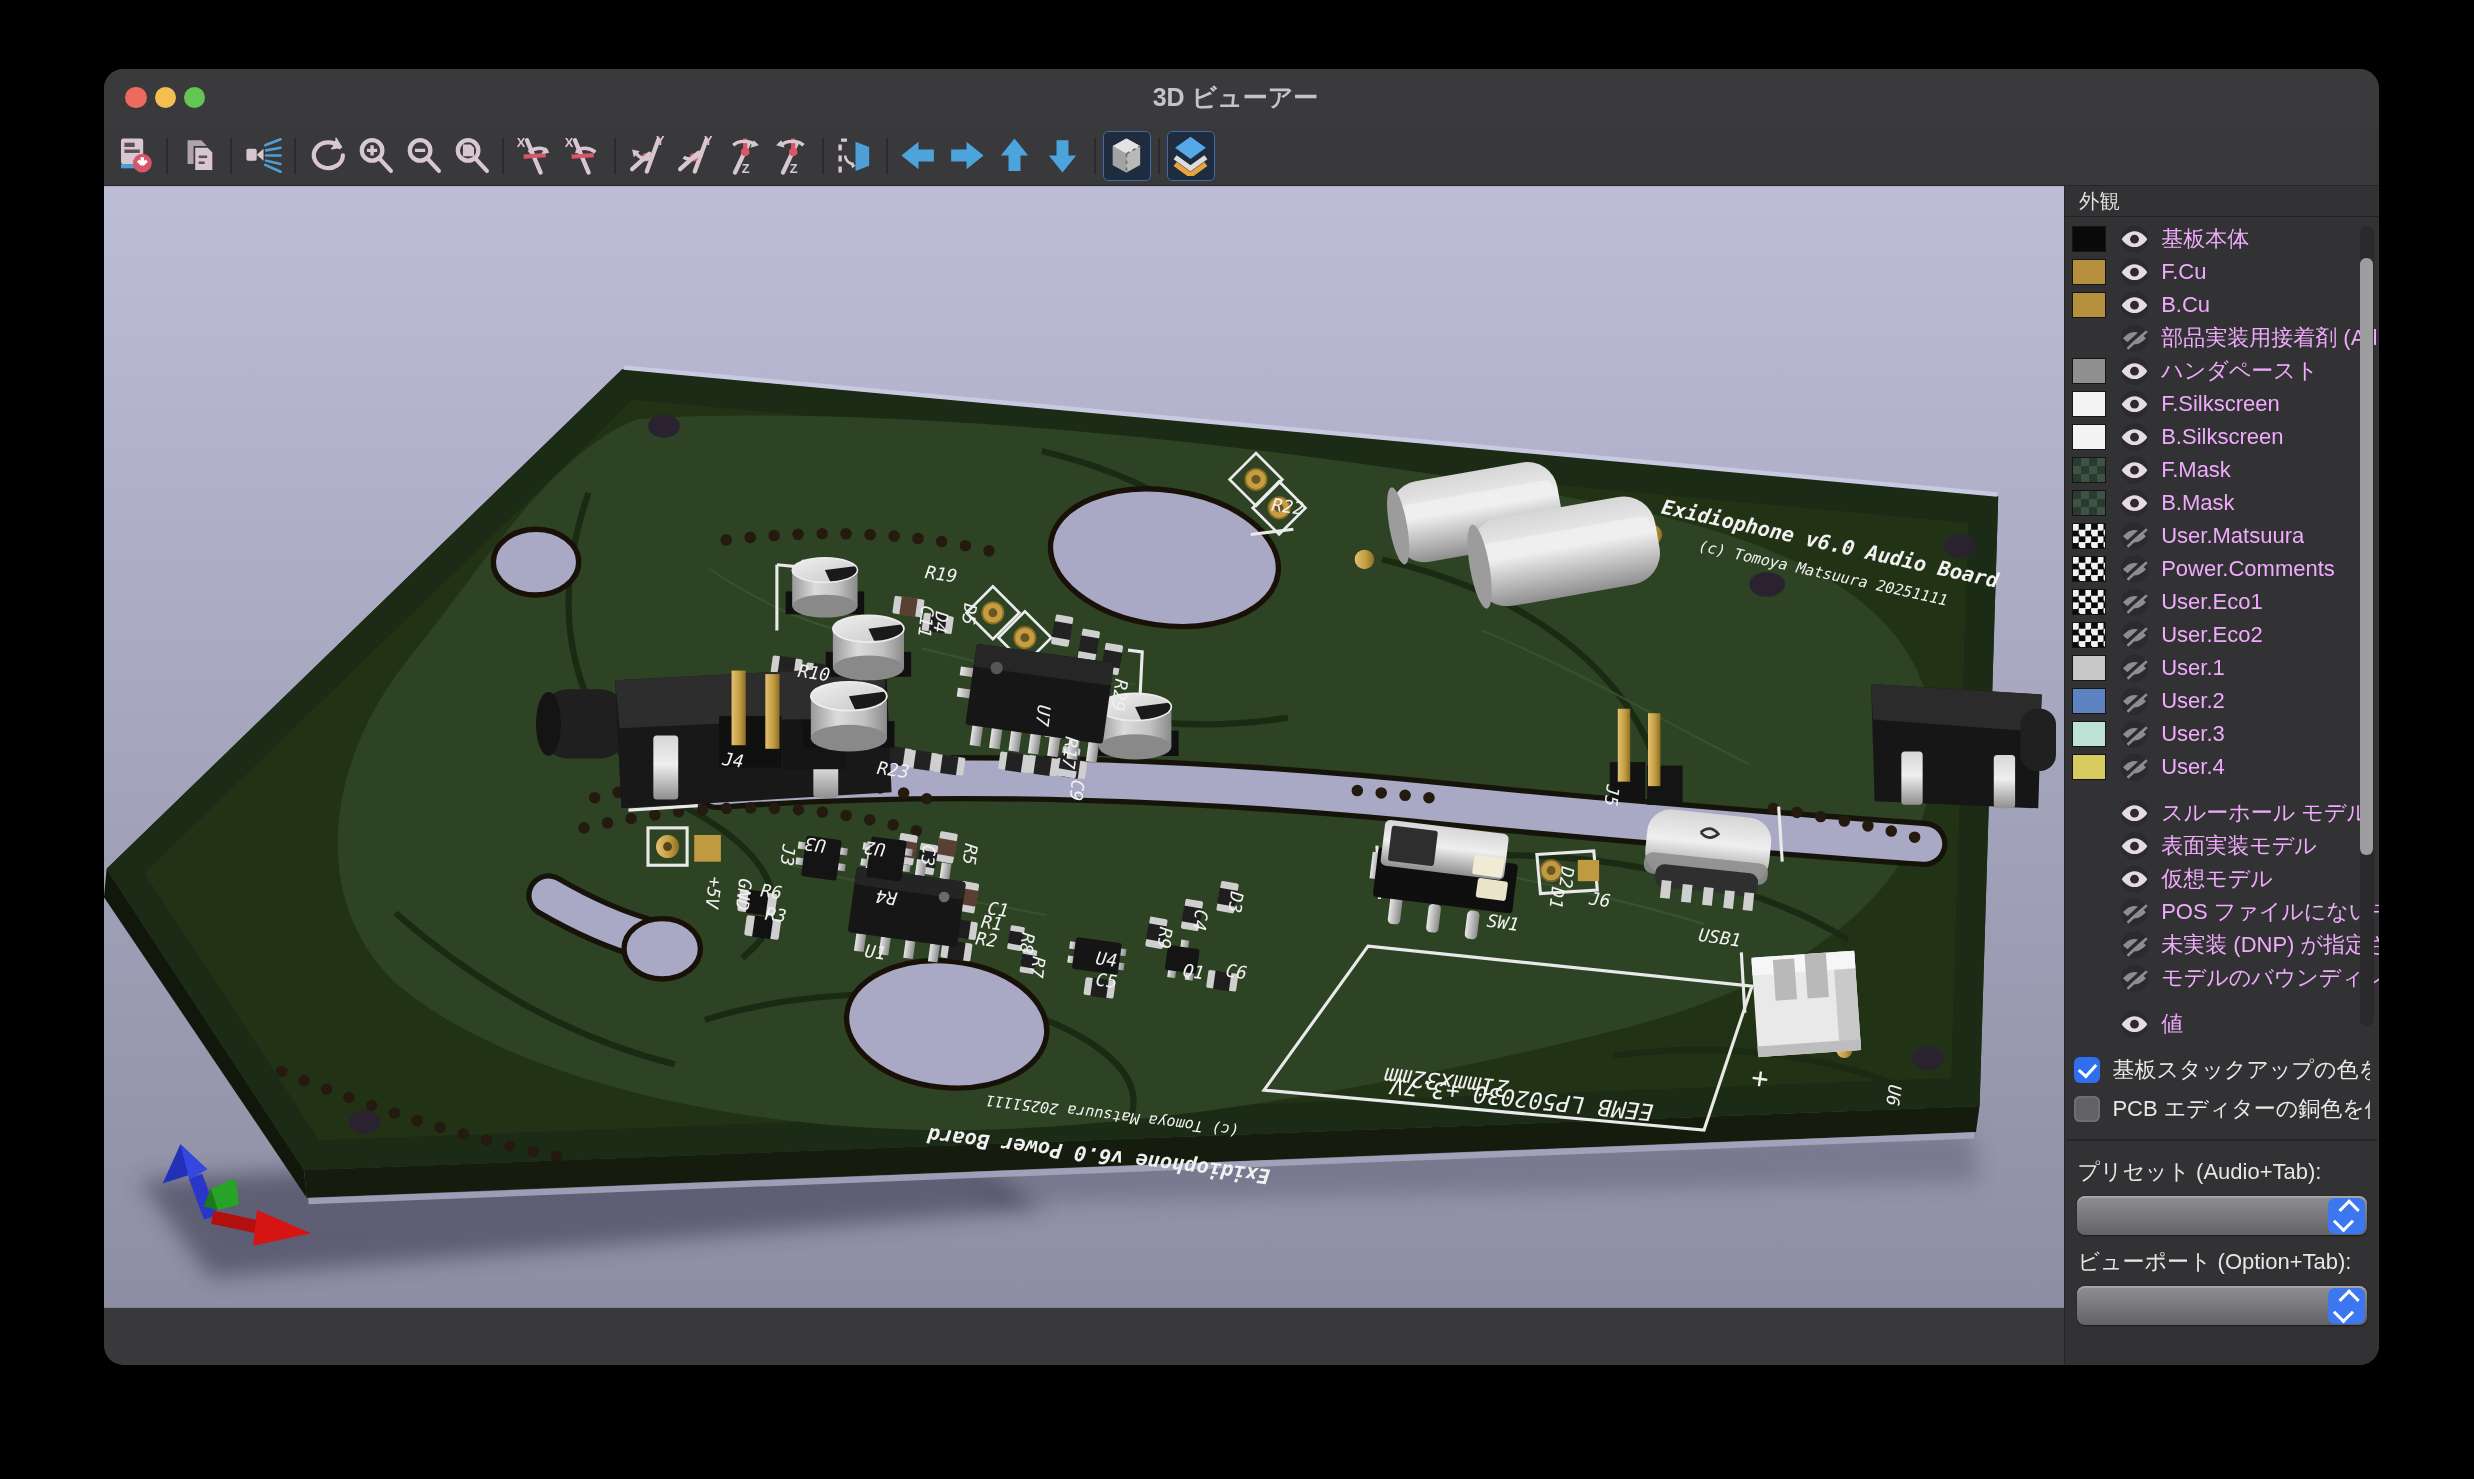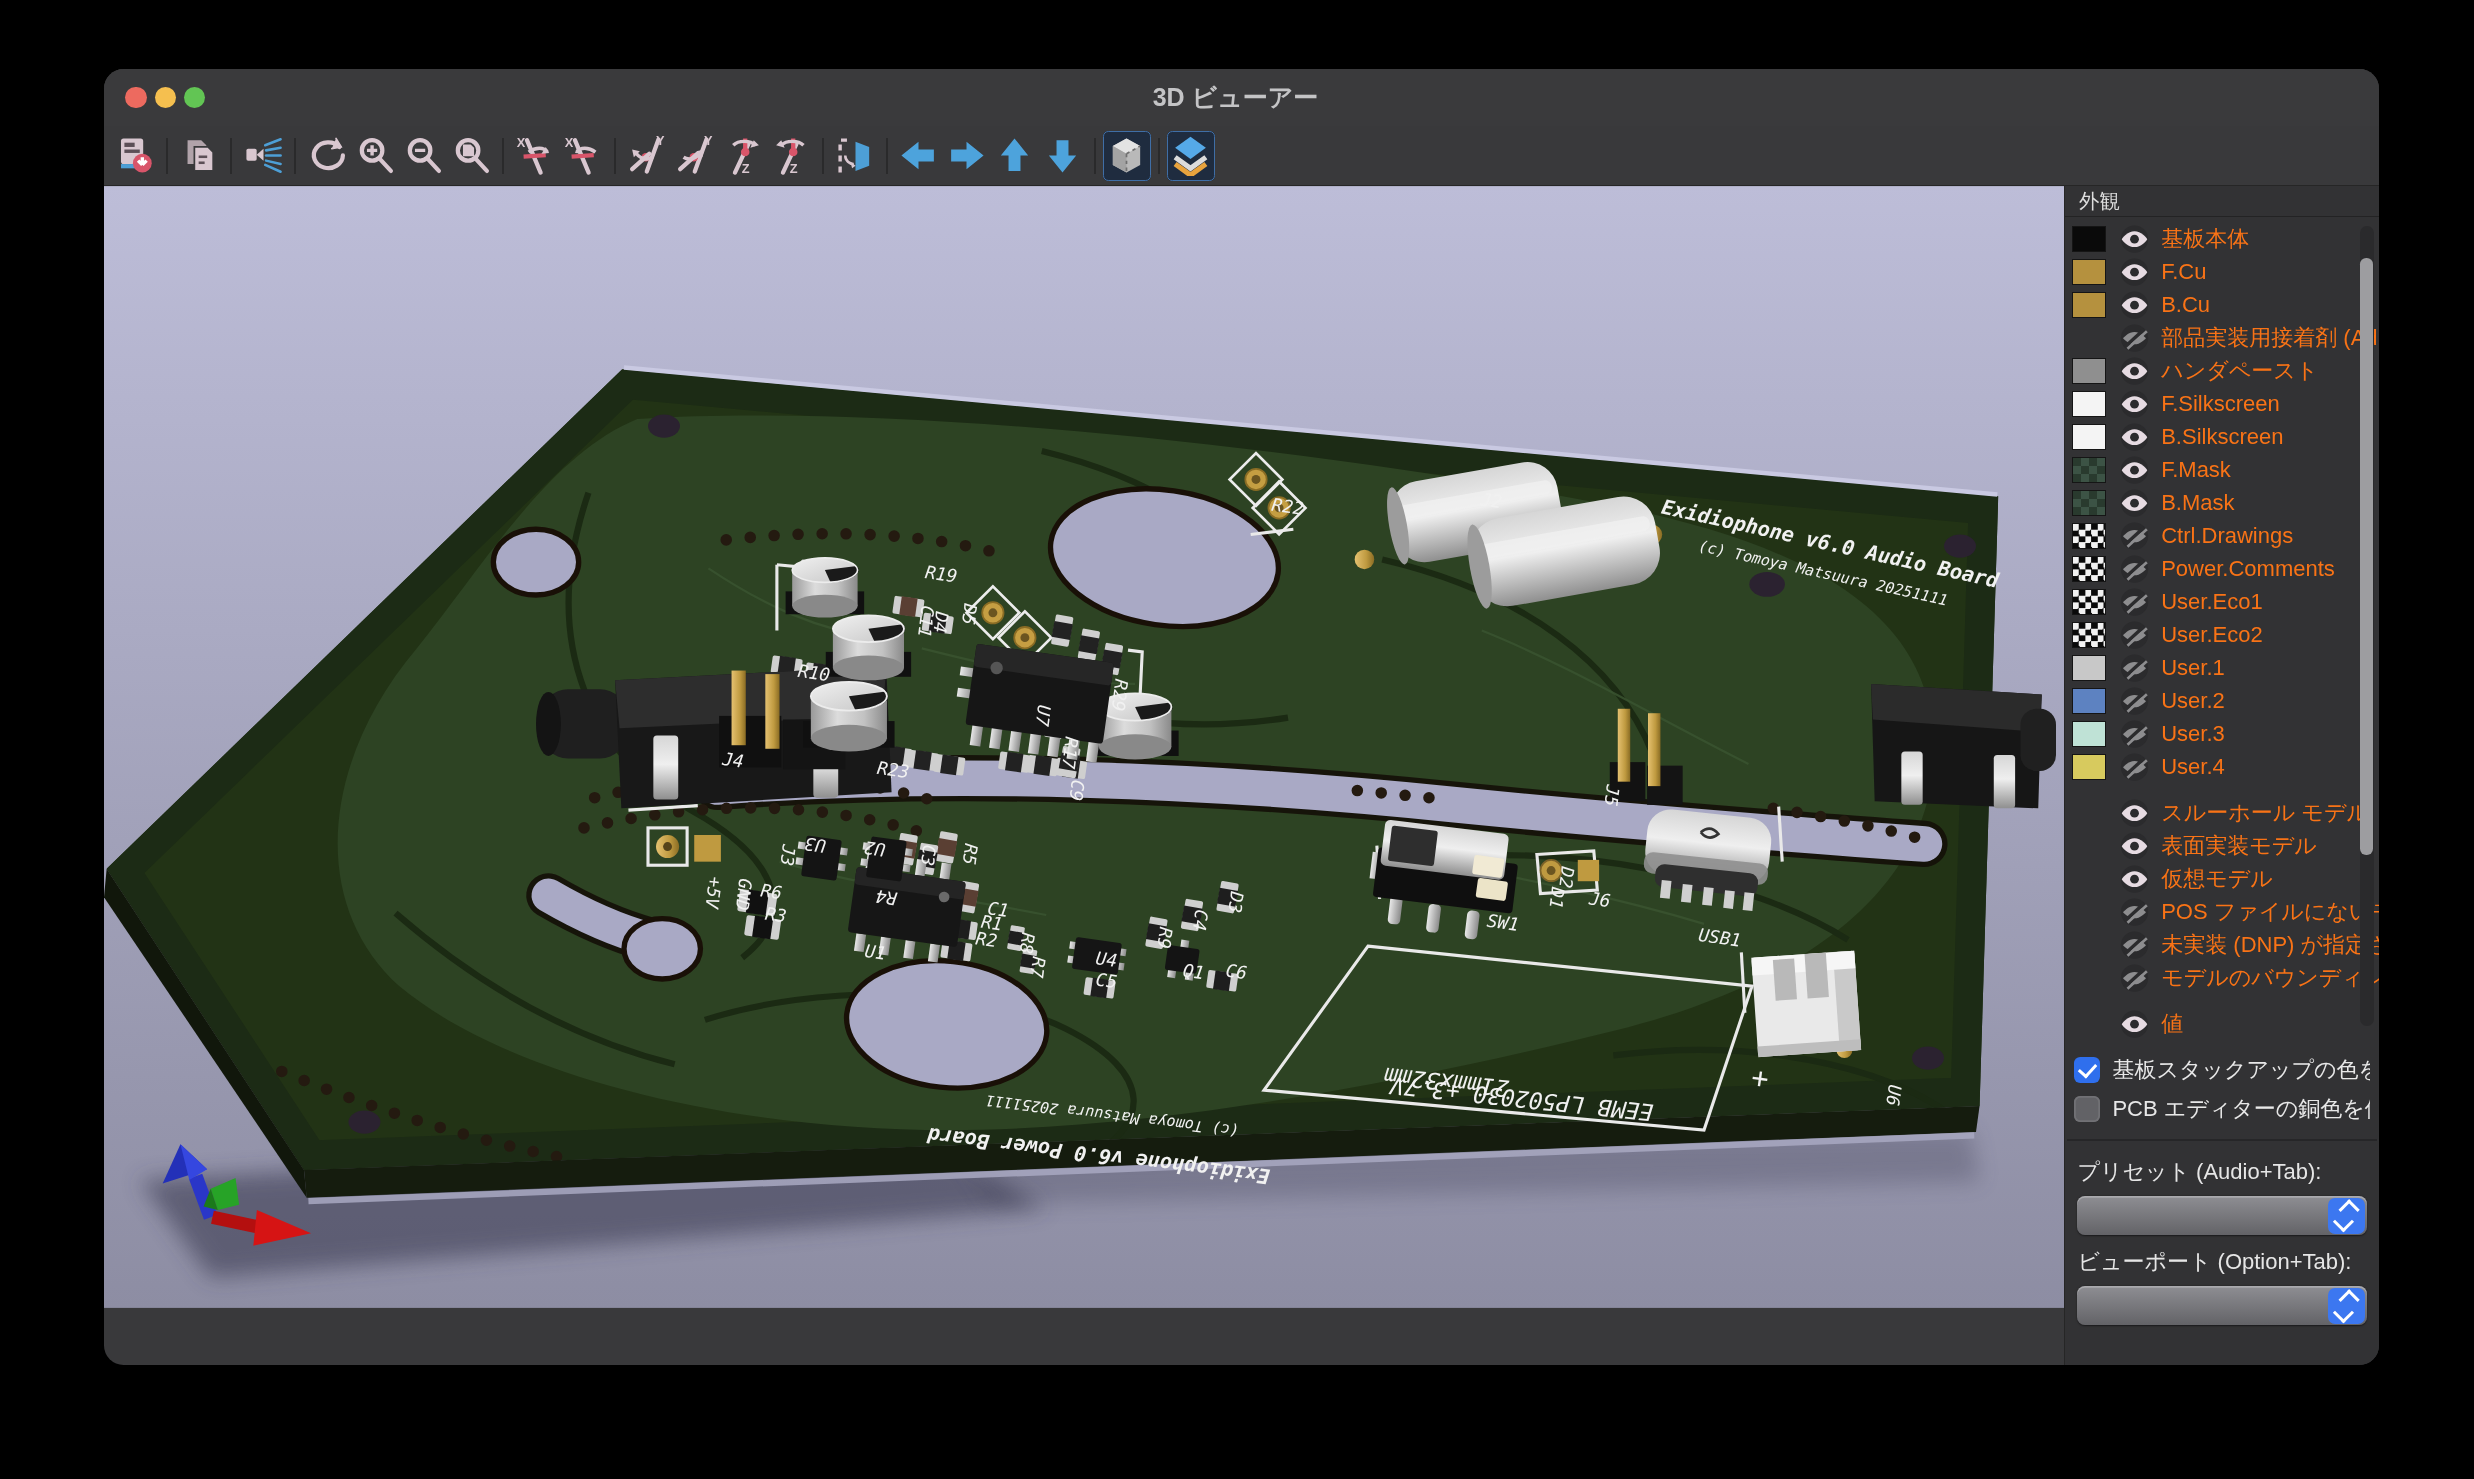--- a/index.html
+++ b/index.html
@@ -27,21 +27,21 @@
   .sb-header{height:30px;line-height:30px;padding-left:14px;font-size:20.4px;color:#dddddd;
     border-bottom:1.8px solid #232324;flex:0 0 30px;}
   .layerzone{position:relative;height:823px;flex:0 0 823px;overflow:hidden;padding-top:5.3px;}
   .row{height:33px;display:flex;align-items:center;padding-left:7.1px;}
   .row .sw{width:32px;height:24px;border:0.9px solid #151515;margin-right:9px;flex:0 0 32px;}
   .row.nosw .sw{visibility:hidden;}
   .checker-bw{background:repeating-conic-gradient(#0a0a0a 0 25%,#f2f2f2 0 50%) 0 0/12.4px 12.4px;}
   .checker-green{background:repeating-conic-gradient(#3c5345 0 25%,#293a2e 0 50%) 0 0/16px 16px;}
   .eye{width:39px;height:29px;flex:0 0 39px;margin-right:7.1px;display:flex;align-items:center;justify-content:center;}
   .eye svg{width:37px;height:28.4px;}
-  .row .lbl{font-size:22px;white-space:nowrap;overflow:hidden;color:#f97316;}
+  .row .lbl{font-size:22px;white-space:nowrap;overflow:hidden;color:#f0abfc;}
   .gap{height:13.3px;}
   .vscroll{position:absolute;top:9px;right:5.3px;width:14.2px;height:800px;border-radius:7.1px;background:#2a2a2c;}
   .vthumb{position:absolute;top:32px;left:0.9px;width:12.4px;height:597px;border-radius:6.2px;background:#9d9da0;}
   .opts{padding:5.3px 9px 0 9px;}
   .cbrow{display:flex;align-items:center;height:39px;}
   .cbox{width:26px;height:26px;border-radius:6.2px;margin-right:12.4px;flex:0 0 26px;position:relative;}
   .cbox.on{background:#2f6fed;}
   .cbox.off{background:#626266;box-shadow:inset 0 0 0 1.8px #717175;}
   .cbox.on::after{content:"";position:absolute;left:8px;top:2.7px;width:8px;height:14.2px;
     border:solid #fff;border-width:0 3.6px 3.6px 0;transform:rotate(42deg);}
@@ -752,21 +752,21 @@
               <div class="sw checker-bw"></div>
               <div class="eye">
 
                 <svg class="ec" viewBox="0 0 42 32">
                   <circle cx="21" cy="16" r="15.5" fill="#2b2b2d"></circle>
                   <path d="M21 9c-6.5 0-11.5 5.5-13 7 1.5 1.5 6.5 7 13 7s11.5-5.5 13-7c-1.5-1.5-6.5-7-13-7z" fill="#8d8d8f"></path>
                   <line x1="10" y1="26" x2="32" y2="6" stroke="#2b2b2d" stroke-width="4"></line>
                   <line x1="13" y1="28" x2="35" y2="8" stroke="#8d8d8f" stroke-width="3"></line>
                 </svg>
               </div>
-              <div class="lbl">Ctrl.Drawings</div>
+              <div class="lbl">User.Matsuura</div>
             </div>
             <div class="row hid">
               <div class="sw checker-bw"></div>
               <div class="eye">
 
                 <svg class="ec" viewBox="0 0 42 32">
                   <circle cx="21" cy="16" r="15.5" fill="#2b2b2d"></circle>
                   <path d="M21 9c-6.5 0-11.5 5.5-13 7 1.5 1.5 6.5 7 13 7s11.5-5.5 13-7c-1.5-1.5-6.5-7-13-7z" fill="#8d8d8f"></path>
                   <line x1="10" y1="26" x2="32" y2="6" stroke="#2b2b2d" stroke-width="4"></line>
                   <line x1="13" y1="28" x2="35" y2="8" stroke="#8d8d8f" stroke-width="3"></line>

